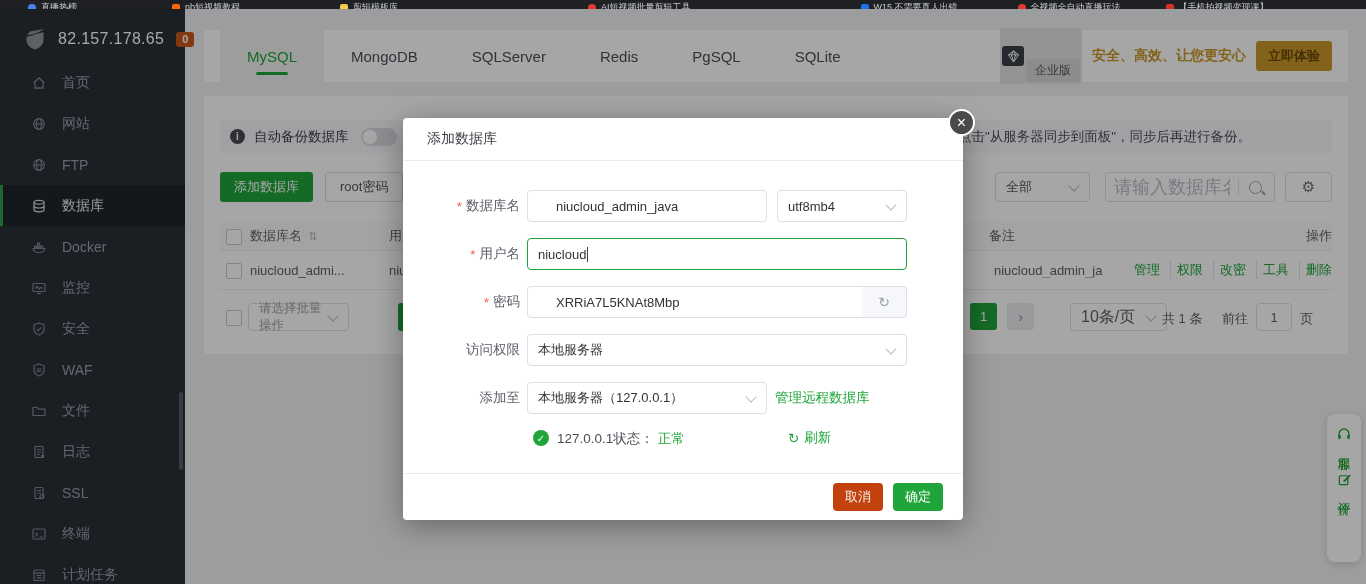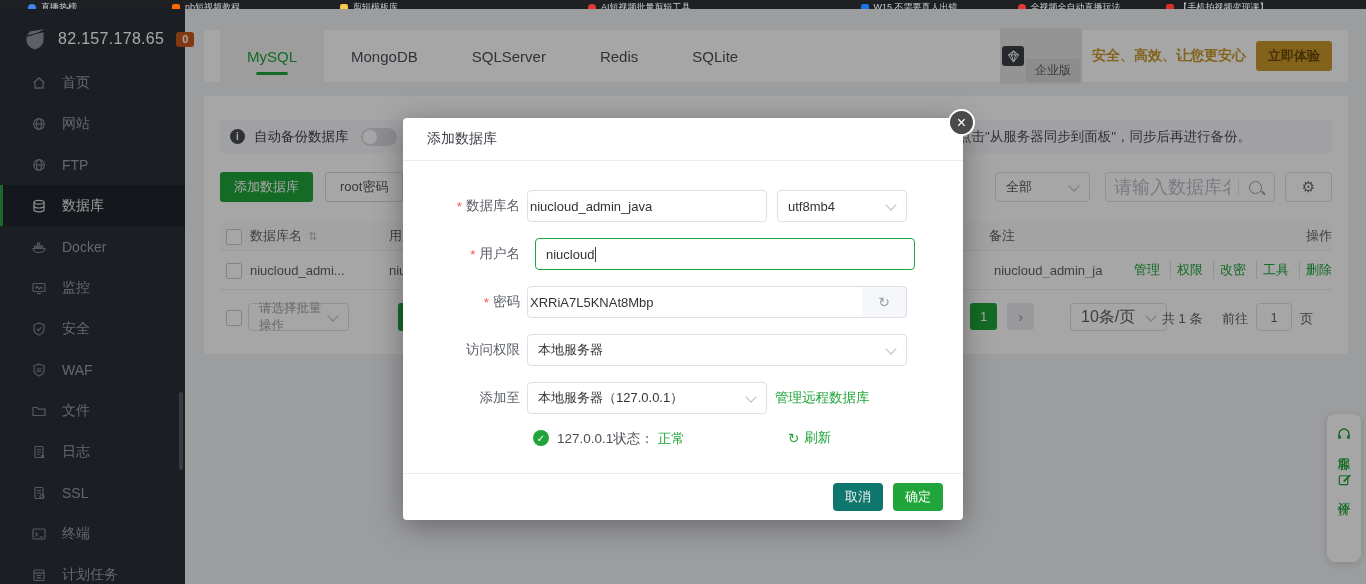--- a/index.html
+++ b/index.html
@@ -126,40 +126,40 @@
           border:2px solid #fff;color:#fff;display:flex;align-items:center;justify-content:center;
           font-size:16px;line-height:1;box-sizing:border-box;cursor:pointer;z-index:55;}
   .mhead{height:42px;border-bottom:1px solid #ececec;display:flex;align-items:center;padding-left:24px;
          font-size:14px;color:#3c3f45;}
   .mrow{position:absolute;left:0;height:32px;width:560px;}
   .ml{position:absolute;left:0;top:0;width:117px;height:32px;display:flex;align-items:center;
       justify-content:flex-end;font-size:13.5px;color:#5a5e66;}
   .req{color:#f45656;margin-right:4px;}
   .min,.msel{position:absolute;top:0;height:32px;border:1px solid #dcdfe6;border-radius:4px;background:#fff;
        font-size:13px;color:#333;box-sizing:border-box;}
-  .min{padding:0 2px;outline:0;font-family:inherit;}
+  .min{padding:0 28px;outline:0;font-family:inherit;}
   .msel{display:flex;align-items:center;padding:0 26px 0 10px;cursor:pointer;}
-  .focusbox{position:absolute;top:0;left:132px;width:380px;height:32px;border:1px solid #20a53a;
+  .focusbox{position:absolute;top:0;left:124px;width:380px;height:32px;border:1px solid #20a53a;
             border-radius:4px;display:flex;align-items:center;padding:0 10px;font-size:13px;color:#333;box-sizing:border-box;}
   .caret{width:1px;height:15px;background:#444;margin-left:1px;}
   .refbtn{position:absolute;left:459px;top:0;width:45px;height:32px;border:1px solid #dcdfe6;border-left:0;
           border-radius:0 4px 4px 0;background:#f5f7fa;display:flex;align-items:center;justify-content:center;
           color:#9aa0a6;font-size:14px;box-sizing:border-box;cursor:pointer;}
   .mlink{position:absolute;left:372px;top:0;height:32px;display:flex;align-items:center;
          font-size:13.5px;color:#20a53a;cursor:pointer;}
   .okc{position:absolute;left:130px;top:0;width:16px;height:16px;border-radius:50%;background:#21a53a;
        color:#fff;font-size:10px;display:flex;align-items:center;justify-content:center;}
   .sttext{position:absolute;left:154px;top:0;font-size:13.5px;color:#4a4e54;height:16px;display:flex;}
   .stok{color:#20a53a;margin-left:4px;}
   .strefresh{position:absolute;left:385px;top:0;height:16px;display:flex;align-items:center;gap:5px;
              color:#20a53a;font-size:13.5px;cursor:pointer;}
   .mfoot{position:absolute;left:0;bottom:0;width:560px;height:47px;border-top:1px solid #ececec;box-sizing:border-box;}
   .mbtn{position:absolute;top:9px;width:50px;height:28px;border-radius:4px;display:flex;align-items:center;
         justify-content:center;font-size:13px;cursor:pointer;}
-  .mbtn.cancel{left:430px;background:#0f766e;color:#f2f2f2;}
+  .mbtn.cancel{left:430px;background:#c2410c;color:#f2f2f2;}
   .mbtn.ok{left:490px;background:#20a53a;color:#fff;}
   svg{display:block;}
 </style>
 </head>
 <body>
 
 <div class="stage">
 
   <div id="bookmarks">
     <div class="bm" style="margin-left:28px">
@@ -336,20 +336,23 @@
         <span>MySQL</span>
       </div>
     <div class="tab">
         <span>MongoDB</span>
       </div>
     <div class="tab">
         <span>SQLServer</span>
       </div>
     <div class="tab">
         <span>Redis</span>
+      </div>
+    <div class="tab">
+        <span>PgSQL</span>
       </div>
     <div class="tab">
         <span>SQLite</span>
       </div>
     <div class="promo">
       <span class="ent-badge">
         <span class="diamond">
             <svg width="13" height="13" viewBox="0 0 14 14" fill="none" stroke="#fff" stroke-width="1">
               <path d="M7 1l5.5 4.2L7 13 1.5 5.2z"></path>
               <path d="M1.5 5.2h11M7 1L4.8 5.2 7 13l2.2-7.8z"></path>

